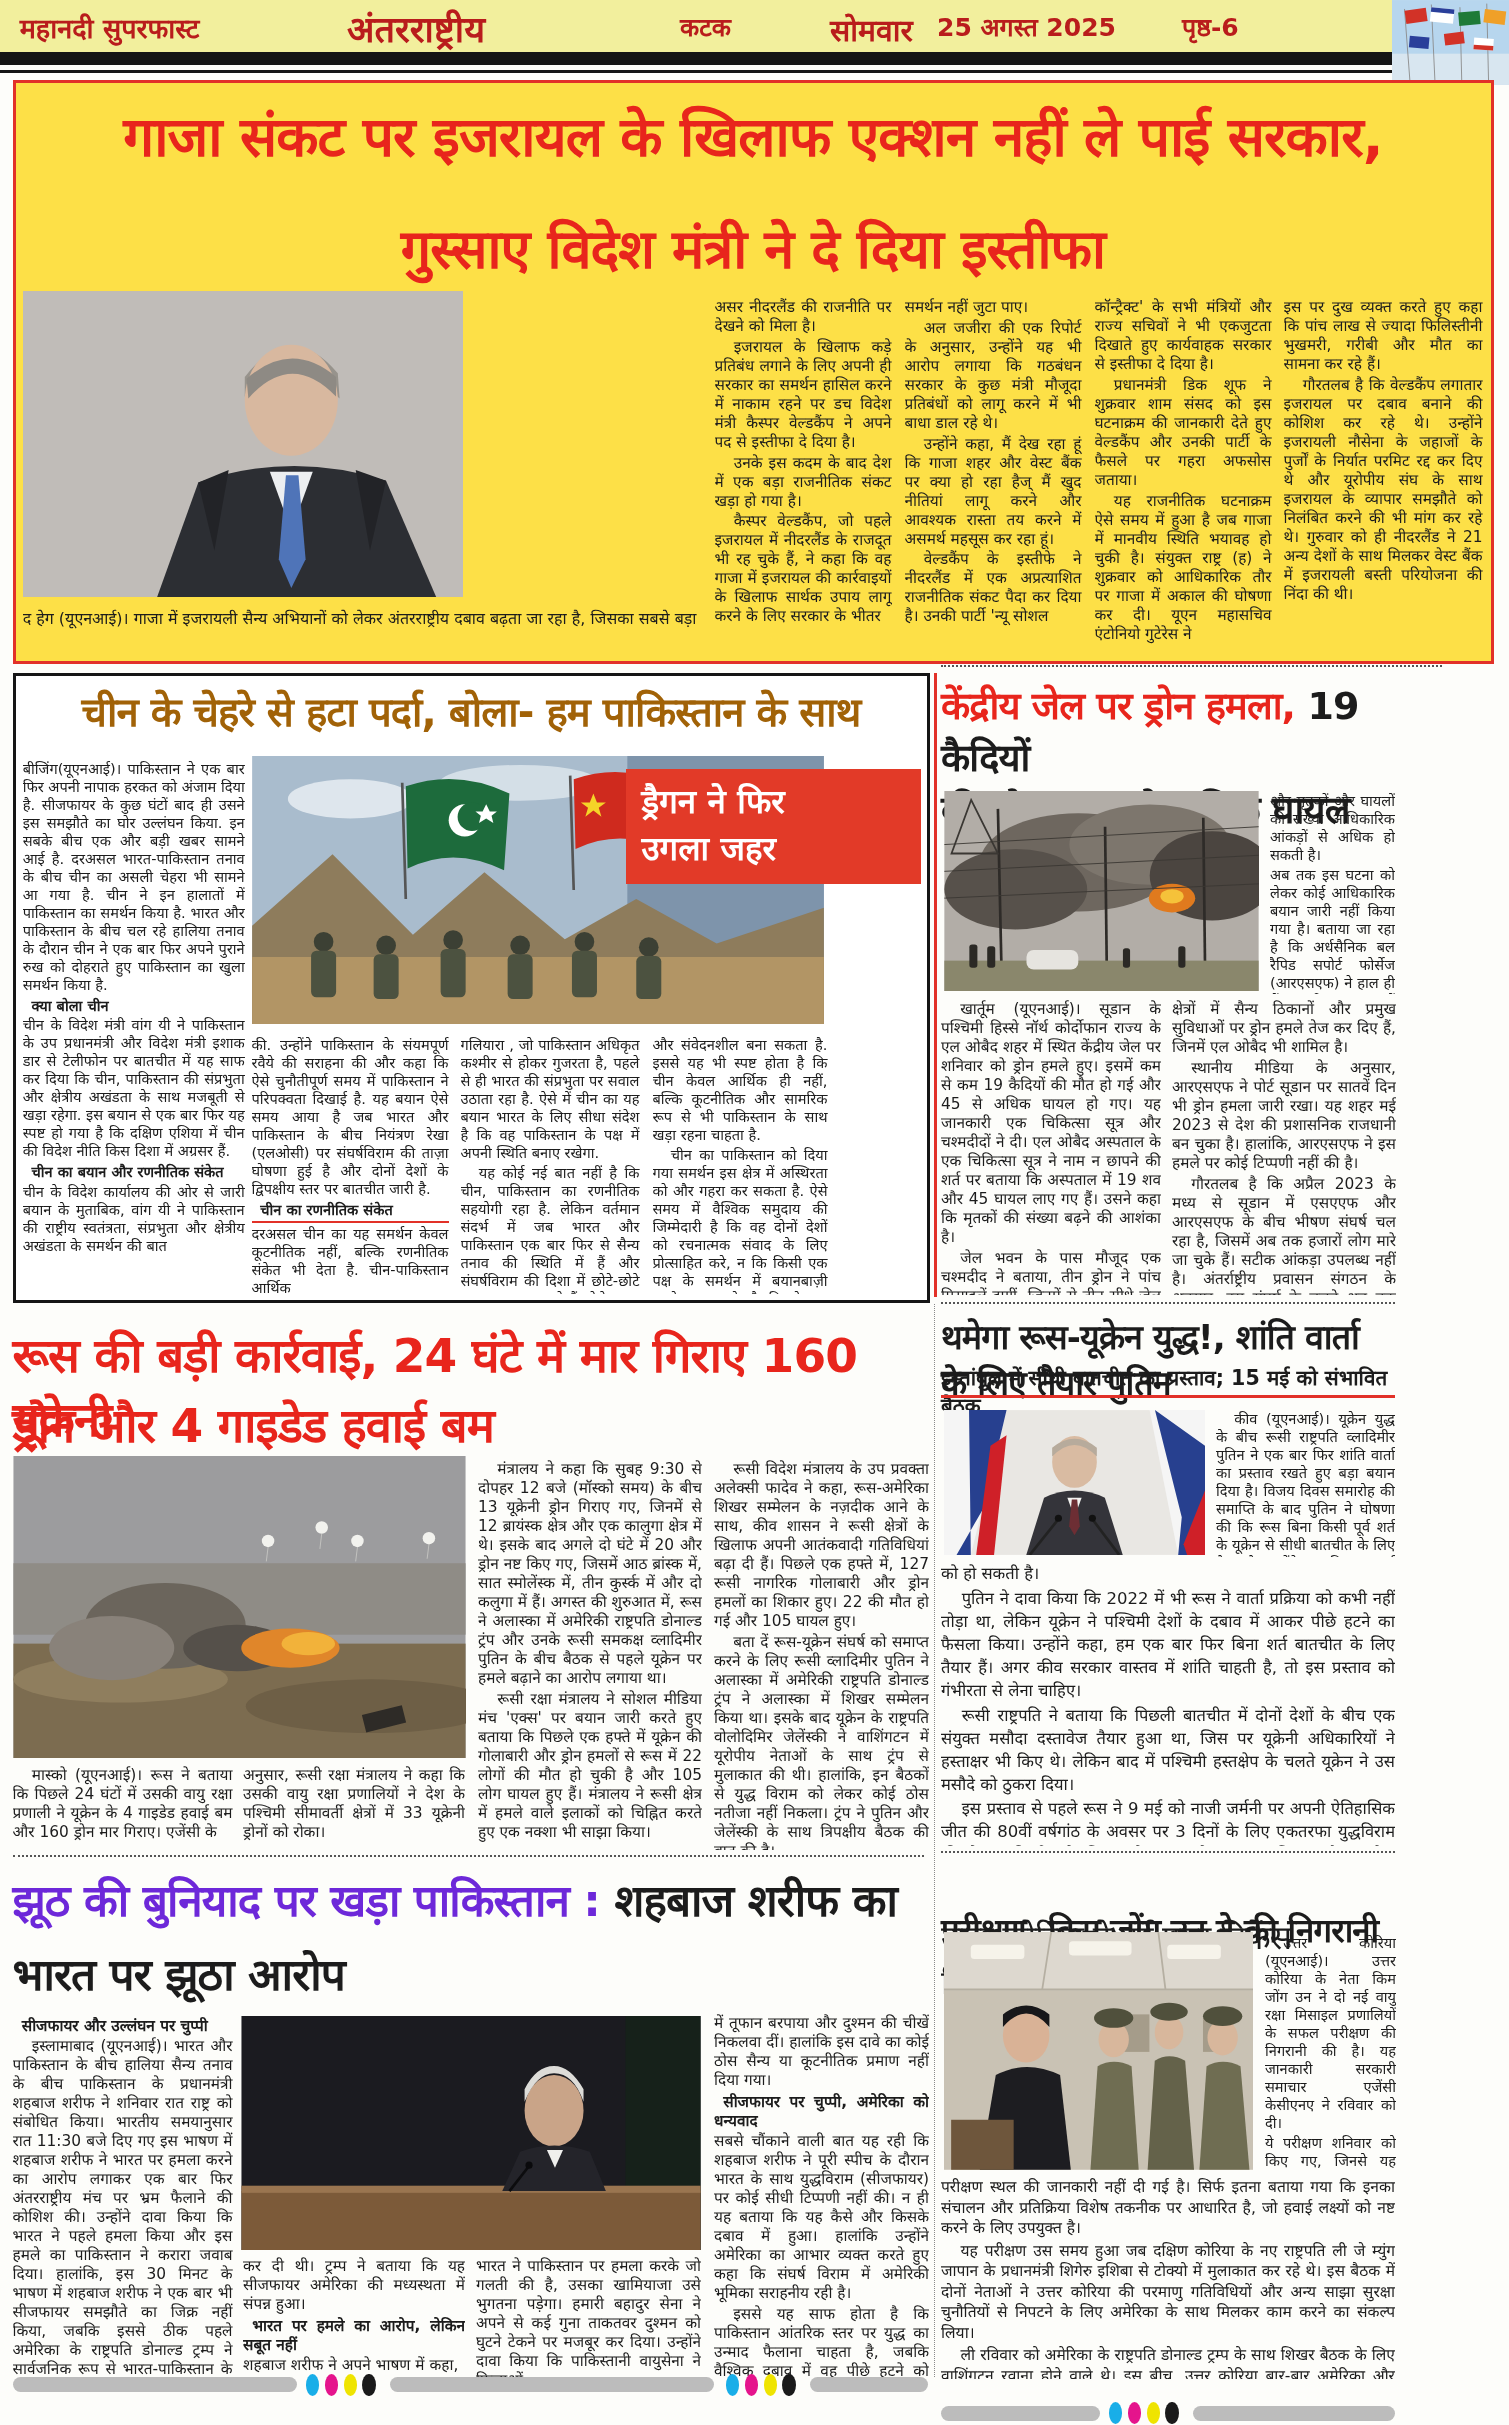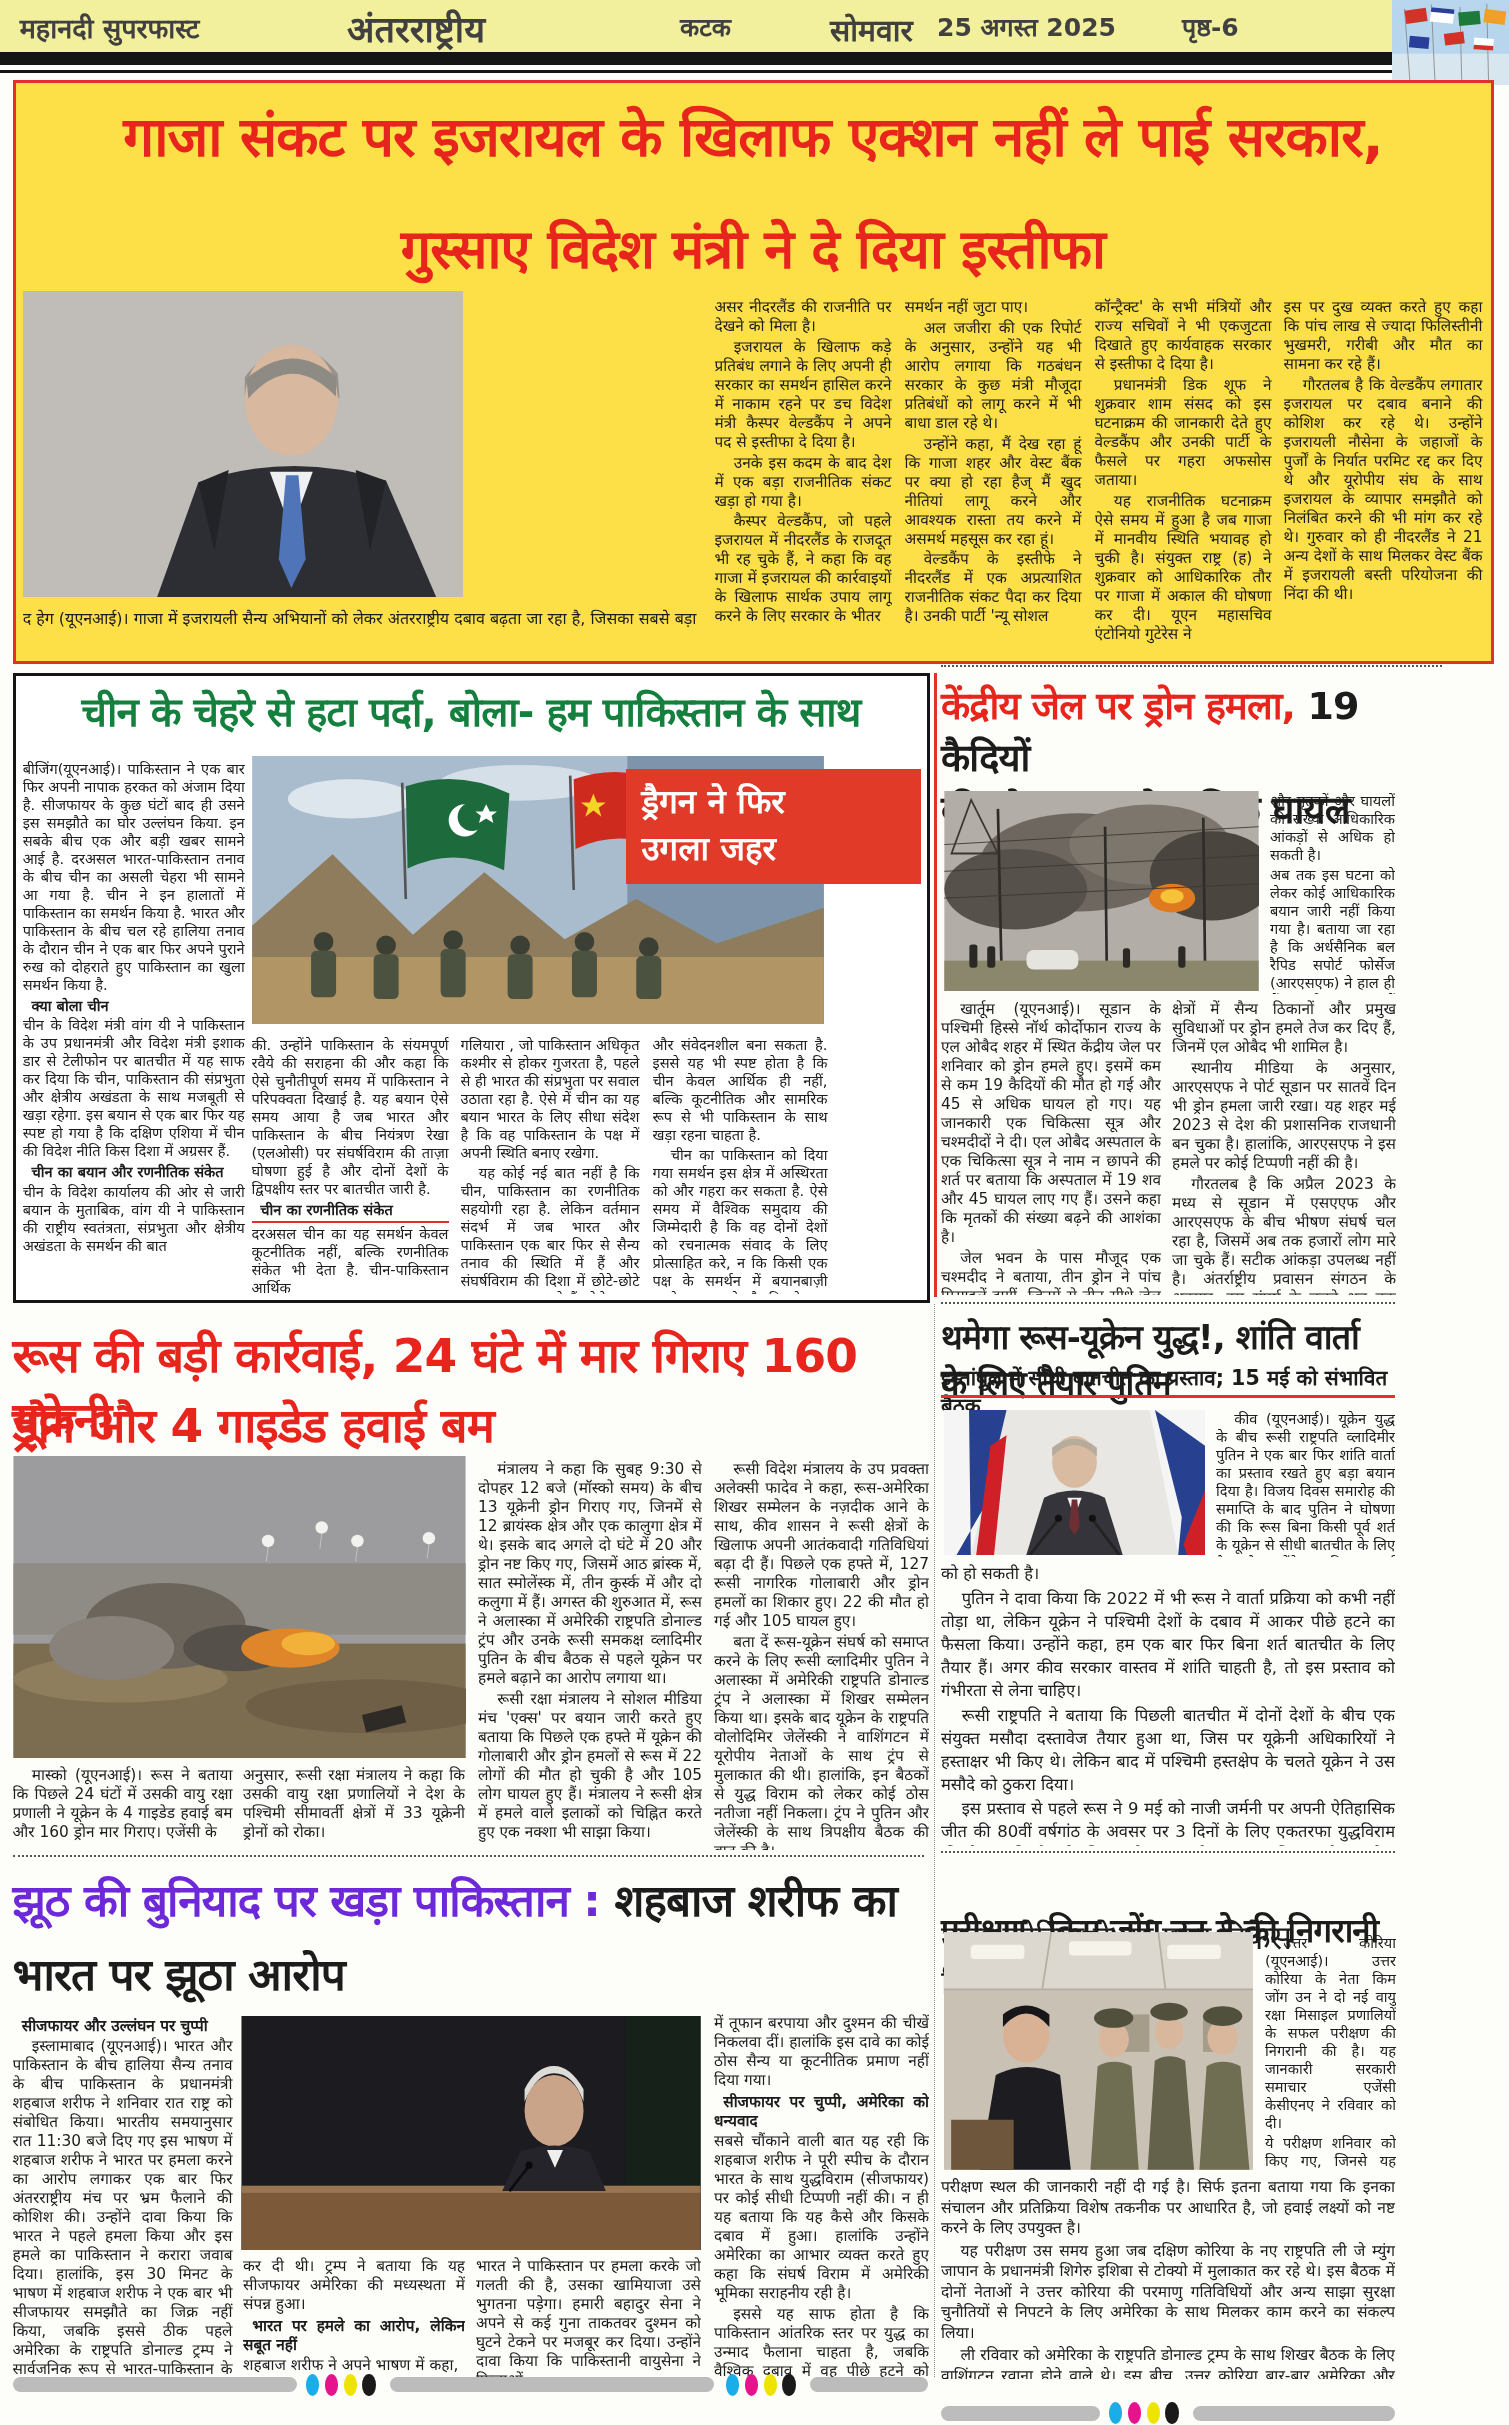--- a/index.html
+++ b/index.html
@@ -9,28 +9,28 @@
   }
   .abs{position:absolute}
   .ctr{}
   .col{overflow:hidden;text-align:justify}
   .col p{margin:0 0 1.8px 0;text-indent:1.25em}
   .col p.cont{text-indent:0}
   .col h4{margin:2.7px 0 1.8px 0;font-size:inherit;font-weight:bold;text-indent:.6em}
   .b17{font-size:15.4px;line-height:19px}
   .b16{font-size:14.6px;line-height:18px}
   .mast{left:0;top:0;width:1392px;height:52px;background:#f2ef9d}
-  .mast span{position:absolute;top:9px;font-weight:bold;color:#404040;white-space:nowrap}
+  .mast span{position:absolute;top:9px;font-weight:bold;color:#b91c1c;white-space:nowrap}
   .rule-thick{left:0;top:52px;width:1392px;height:12.5px;background:#151515}
   .rule-thin{left:0;top:70px;width:1392px;height:2.7px;background:#151515}
   .gazabox{left:12.5px;top:80px;width:1475px;height:578px;border:3.6px solid #e23128;background:#fde047}
   .gz-h{left:0;right:0;text-align:center;font-weight:bold;color:#e8251c;letter-spacing:-0.9px}
   .caption{font-size:16px;line-height:20.6px;text-align:justify}
   .chinabox{left:12.5px;top:673px;width:911px;height:624px;border:3.6px solid #151515;background:#fff}
-  .cn-h{left:0;right:0;top:7.2px;text-align:center;font-weight:bold;font-size:40px;color:#15803d;letter-spacing:-0.9px}
+  .cn-h{left:0;right:0;top:7.2px;text-align:center;font-weight:bold;font-size:40px;color:#a16207;letter-spacing:-0.9px}
   .overlay{background:#e23a28;color:#fff;font-weight:bold;font-size:33px;line-height:47px;padding:9px 0 0 16px}
   .subred{border-bottom:2.7px solid #e23128;padding-bottom:2.7px}
   .hl-red{color:#e8251c}
   .hl-blue{color:#6d28d9}
   .dots-h{border-top:2.7px dotted #555;height:0}
   .vline-red{width:2.7px;background:#e23128}
   .vline-dot{width:0;border-left:1.8px dotted #8a8a8a}
   .fbar{height:15px;border-radius:8px;background:#bcbcbc}
   .regdots{display:flex;gap:5.4px}
   .regdots i{display:block;width:13.4px;height:22.4px;border-radius:50%}

